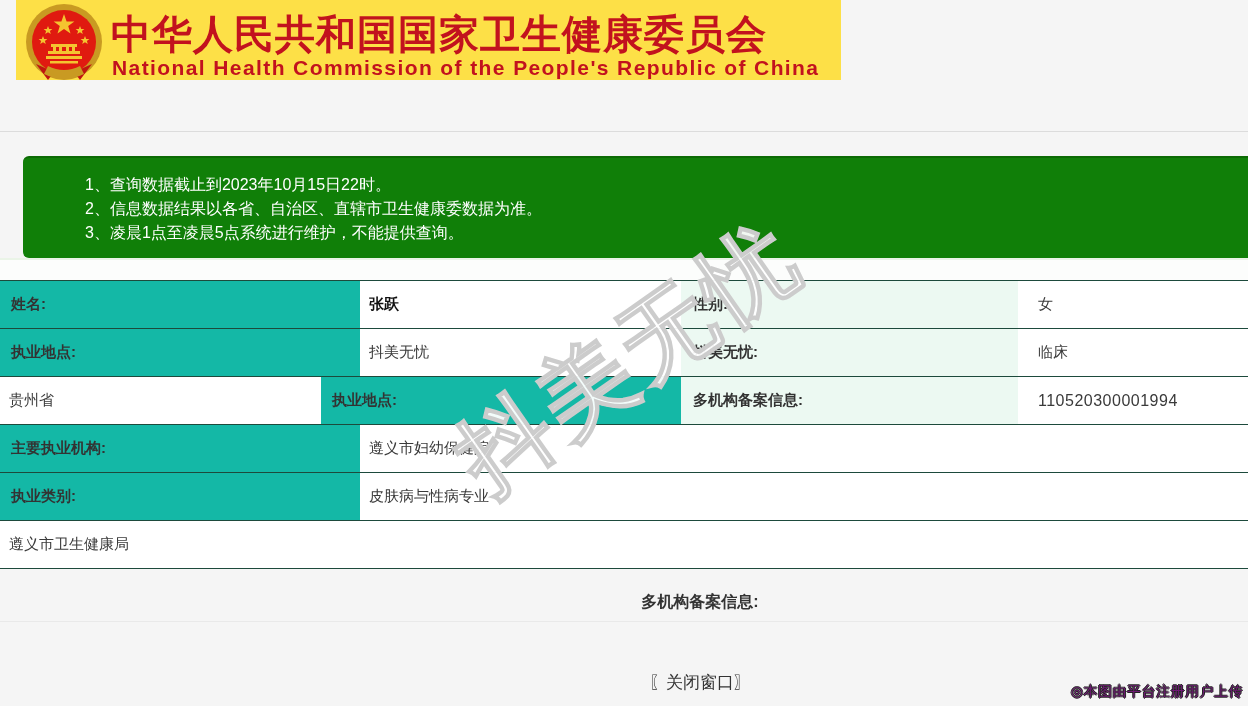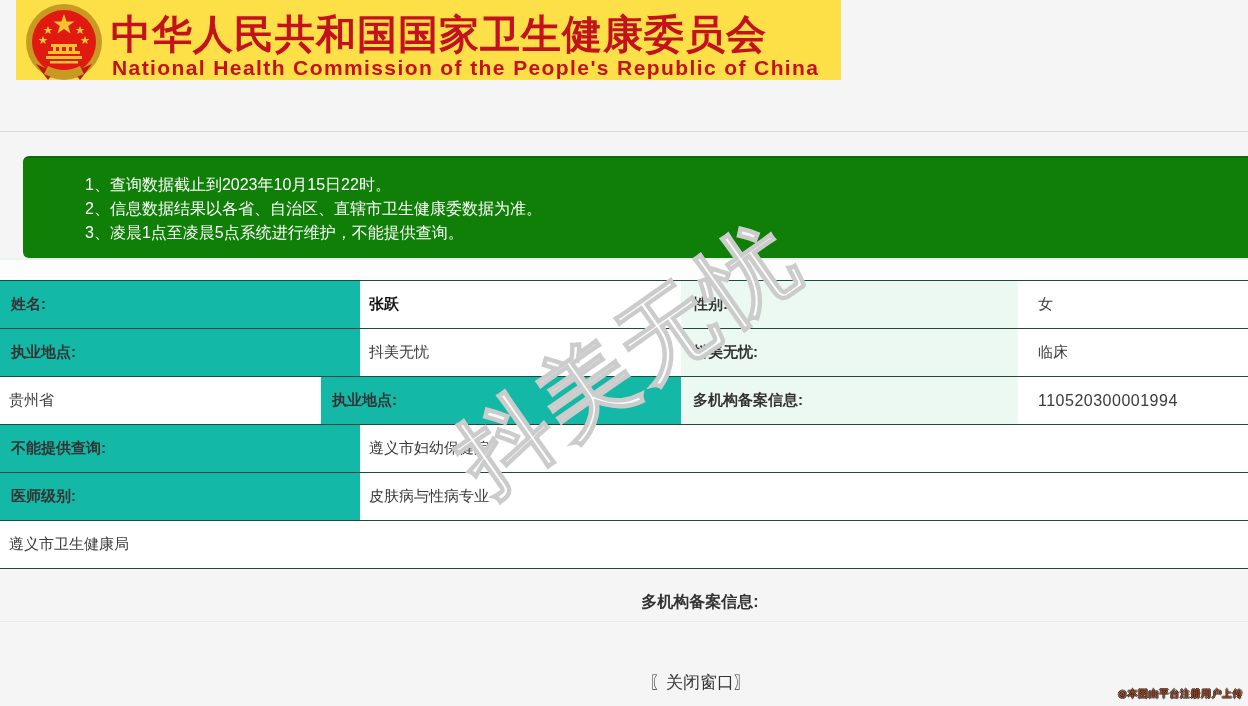--- a/index.html
+++ b/index.html
@@ -80,21 +80,21 @@
     text-align:center;
     font-size:92px; font-weight:bold; white-space:nowrap;
     color:rgba(255,255,255,0.95);
     -webkit-text-stroke:1.5px #cccccc;
     letter-spacing:6px;
     transform:rotate(-35deg);
     z-index:50; pointer-events:none;
   }
   .wm-corner {
     position:absolute; right:5px; bottom:5px;
-    font-size:10px; color:#c2410c; letter-spacing:0.5px;
+    font-size:14px; color:#701a75; letter-spacing:0.5px;
     text-shadow:-1px 0 0 #222, 1px 0 0 #222, 0 -1px 0 #222, 0 1px 0 #222;
     z-index:60; pointer-events:none;
   }
 </style>
 </head>
 <body>
 
 <div class="banner">
   <svg class="emblem" viewBox="0 0 80 82">
     <circle cx="40" cy="40" r="38" fill="#c99a22"></circle>
@@ -147,26 +147,26 @@
   </div>
 
   <div class="row">
     <div class="cell cell-value">贵州省</div>
     <div class="cell cell-label">执业地点:</div>
     <div class="cell cell-label2">多机构备案信息:</div>
     <div class="cell cell-value2 num">110520300001994</div>
   </div>
 
   <div class="row">
-    <div class="cell cell-label">不能提供查询:</div>
+    <div class="cell cell-label">主要执业机构:</div>
     <div class="cell cell-value-wide">遵义市妇幼保健院</div>
   </div>
 
   <div class="row">
-    <div class="cell cell-label">医师级别:</div>
+    <div class="cell cell-label">执业类别:</div>
     <div class="cell cell-value-wide">皮肤病与性病专业</div>
   </div>
 
   <div class="row">
     <div class="cell cell-value-wide">遵义市卫生健康局</div>
   </div>
 
 </div>
 
 <div class="multi-org">多机构备案信息:</div>

